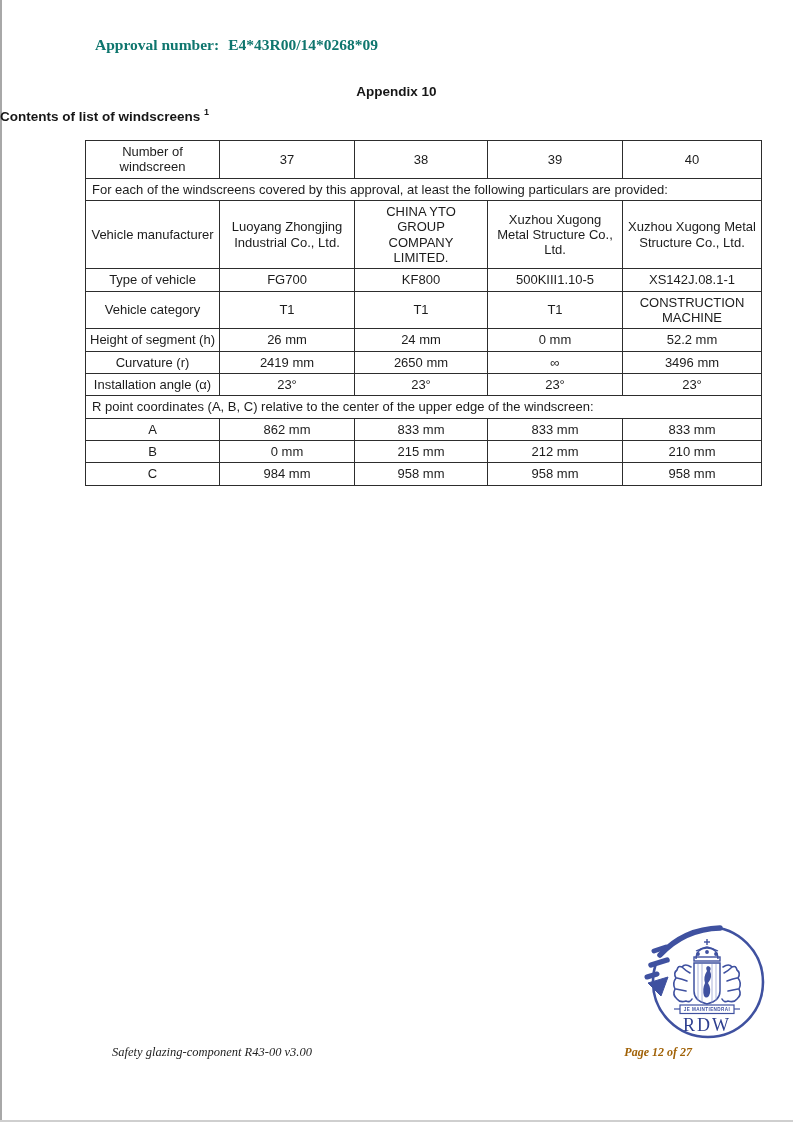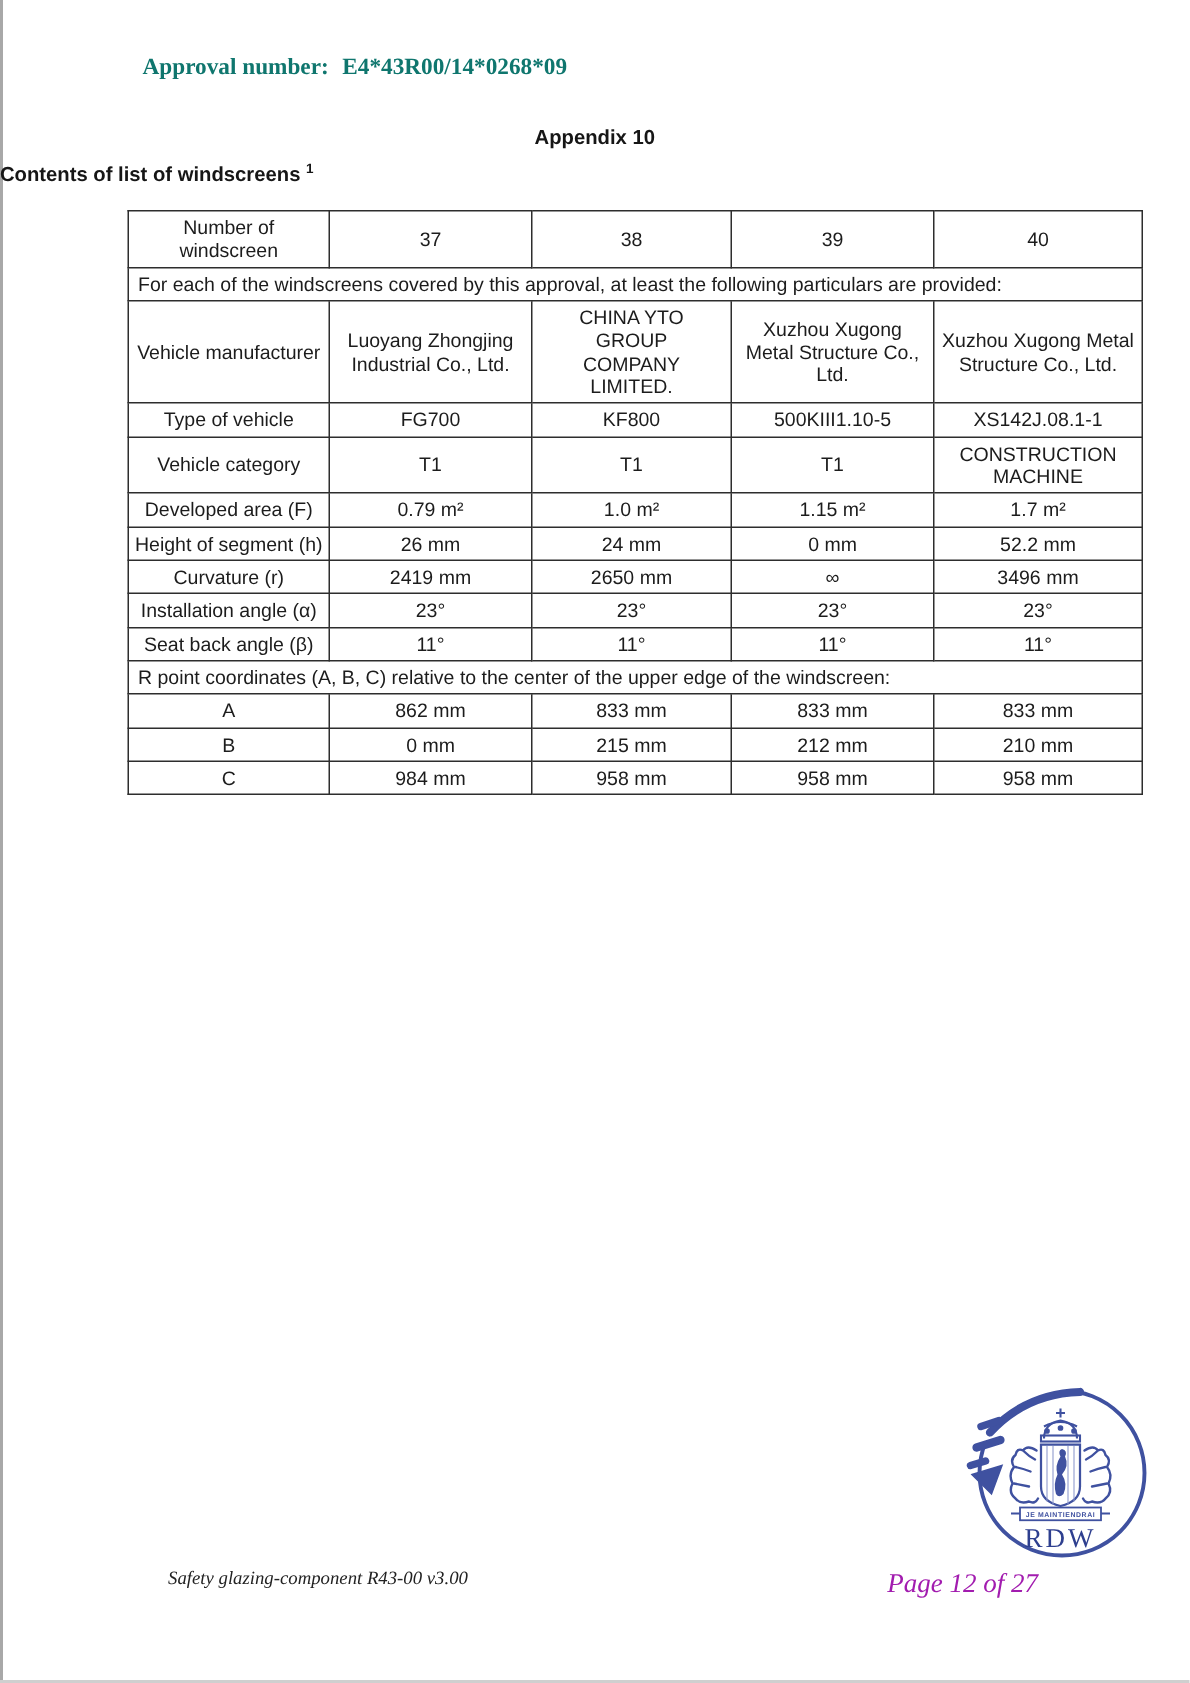--- a/index.html
+++ b/index.html
@@ -44,21 +44,21 @@
   table.ws td.span-cell { text-align:left; padding:3px 6px; }
   table.ws td.label-cell {}
   table.ws td.value-cell {}
 
   .footer-left {
     position:absolute; left:100px; top:1045px;
     font-family:"Liberation Serif", serif; font-style:italic; font-size:12.5px; color:#222;margin-left:12px;
   }
   .footer-right {
     position:absolute; right:101px; top:1045px;
-    font-family:"Liberation Serif", serif; font-style:italic; font-size:18px; color:#a21caf;
+    font-family:"Liberation Serif", serif; font-style:italic; font-size:12px; color:#a16207;font-weight:bold;
   }
 
   .stamp { position:absolute; left:644px; top:921px; width:124px; height:122px; }
 </style>
 </head>
 <body>
 
 <div class="page-edge-left"></div>
 <div class="page-edge-bottom"></div>
 
@@ -110,53 +110,39 @@
         <td class="value-cell">XS142J.08.1-1</td>
       </tr>
       <tr>
         <td class="label-cell">Vehicle category</td>
         <td class="value-cell">T1</td>
         <td class="value-cell">T1</td>
         <td class="value-cell">T1</td>
         <td class="value-cell">CONSTRUCTION MACHINE</td>
       </tr>
       <tr>
-        <td class="label-cell">Developed area (F)</td>
-        <td class="value-cell">0.79 m²</td>
-        <td class="value-cell">1.0 m²</td>
-        <td class="value-cell">1.15 m²</td>
-        <td class="value-cell">1.7 m²</td>
-      </tr>
-      <tr>
         <td class="label-cell">Height of segment (h)</td>
         <td class="value-cell">26 mm</td>
         <td class="value-cell">24 mm</td>
         <td class="value-cell">0 mm</td>
         <td class="value-cell">52.2 mm</td>
       </tr>
       <tr>
         <td class="label-cell">Curvature (r)</td>
         <td class="value-cell">2419 mm</td>
         <td class="value-cell">2650 mm</td>
         <td class="value-cell">∞</td>
         <td class="value-cell">3496 mm</td>
       </tr>
       <tr>
         <td class="label-cell">Installation angle (α)</td>
         <td class="value-cell">23°</td>
         <td class="value-cell">23°</td>
         <td class="value-cell">23°</td>
         <td class="value-cell">23°</td>
-      </tr>
-      <tr>
-        <td class="label-cell">Seat back angle (β)</td>
-        <td class="value-cell">11°</td>
-        <td class="value-cell">11°</td>
-        <td class="value-cell">11°</td>
-        <td class="value-cell">11°</td>
       </tr>
       <tr>
         <td colspan="5" class="span-cell">R point coordinates (A, B, C) relative to the center of the upper edge of the windscreen:</td>
       </tr>
       <tr>
         <td class="label-cell">A</td>
         <td class="value-cell">862 mm</td>
         <td class="value-cell">833 mm</td>
         <td class="value-cell">833 mm</td>
         <td class="value-cell">833 mm</td>

